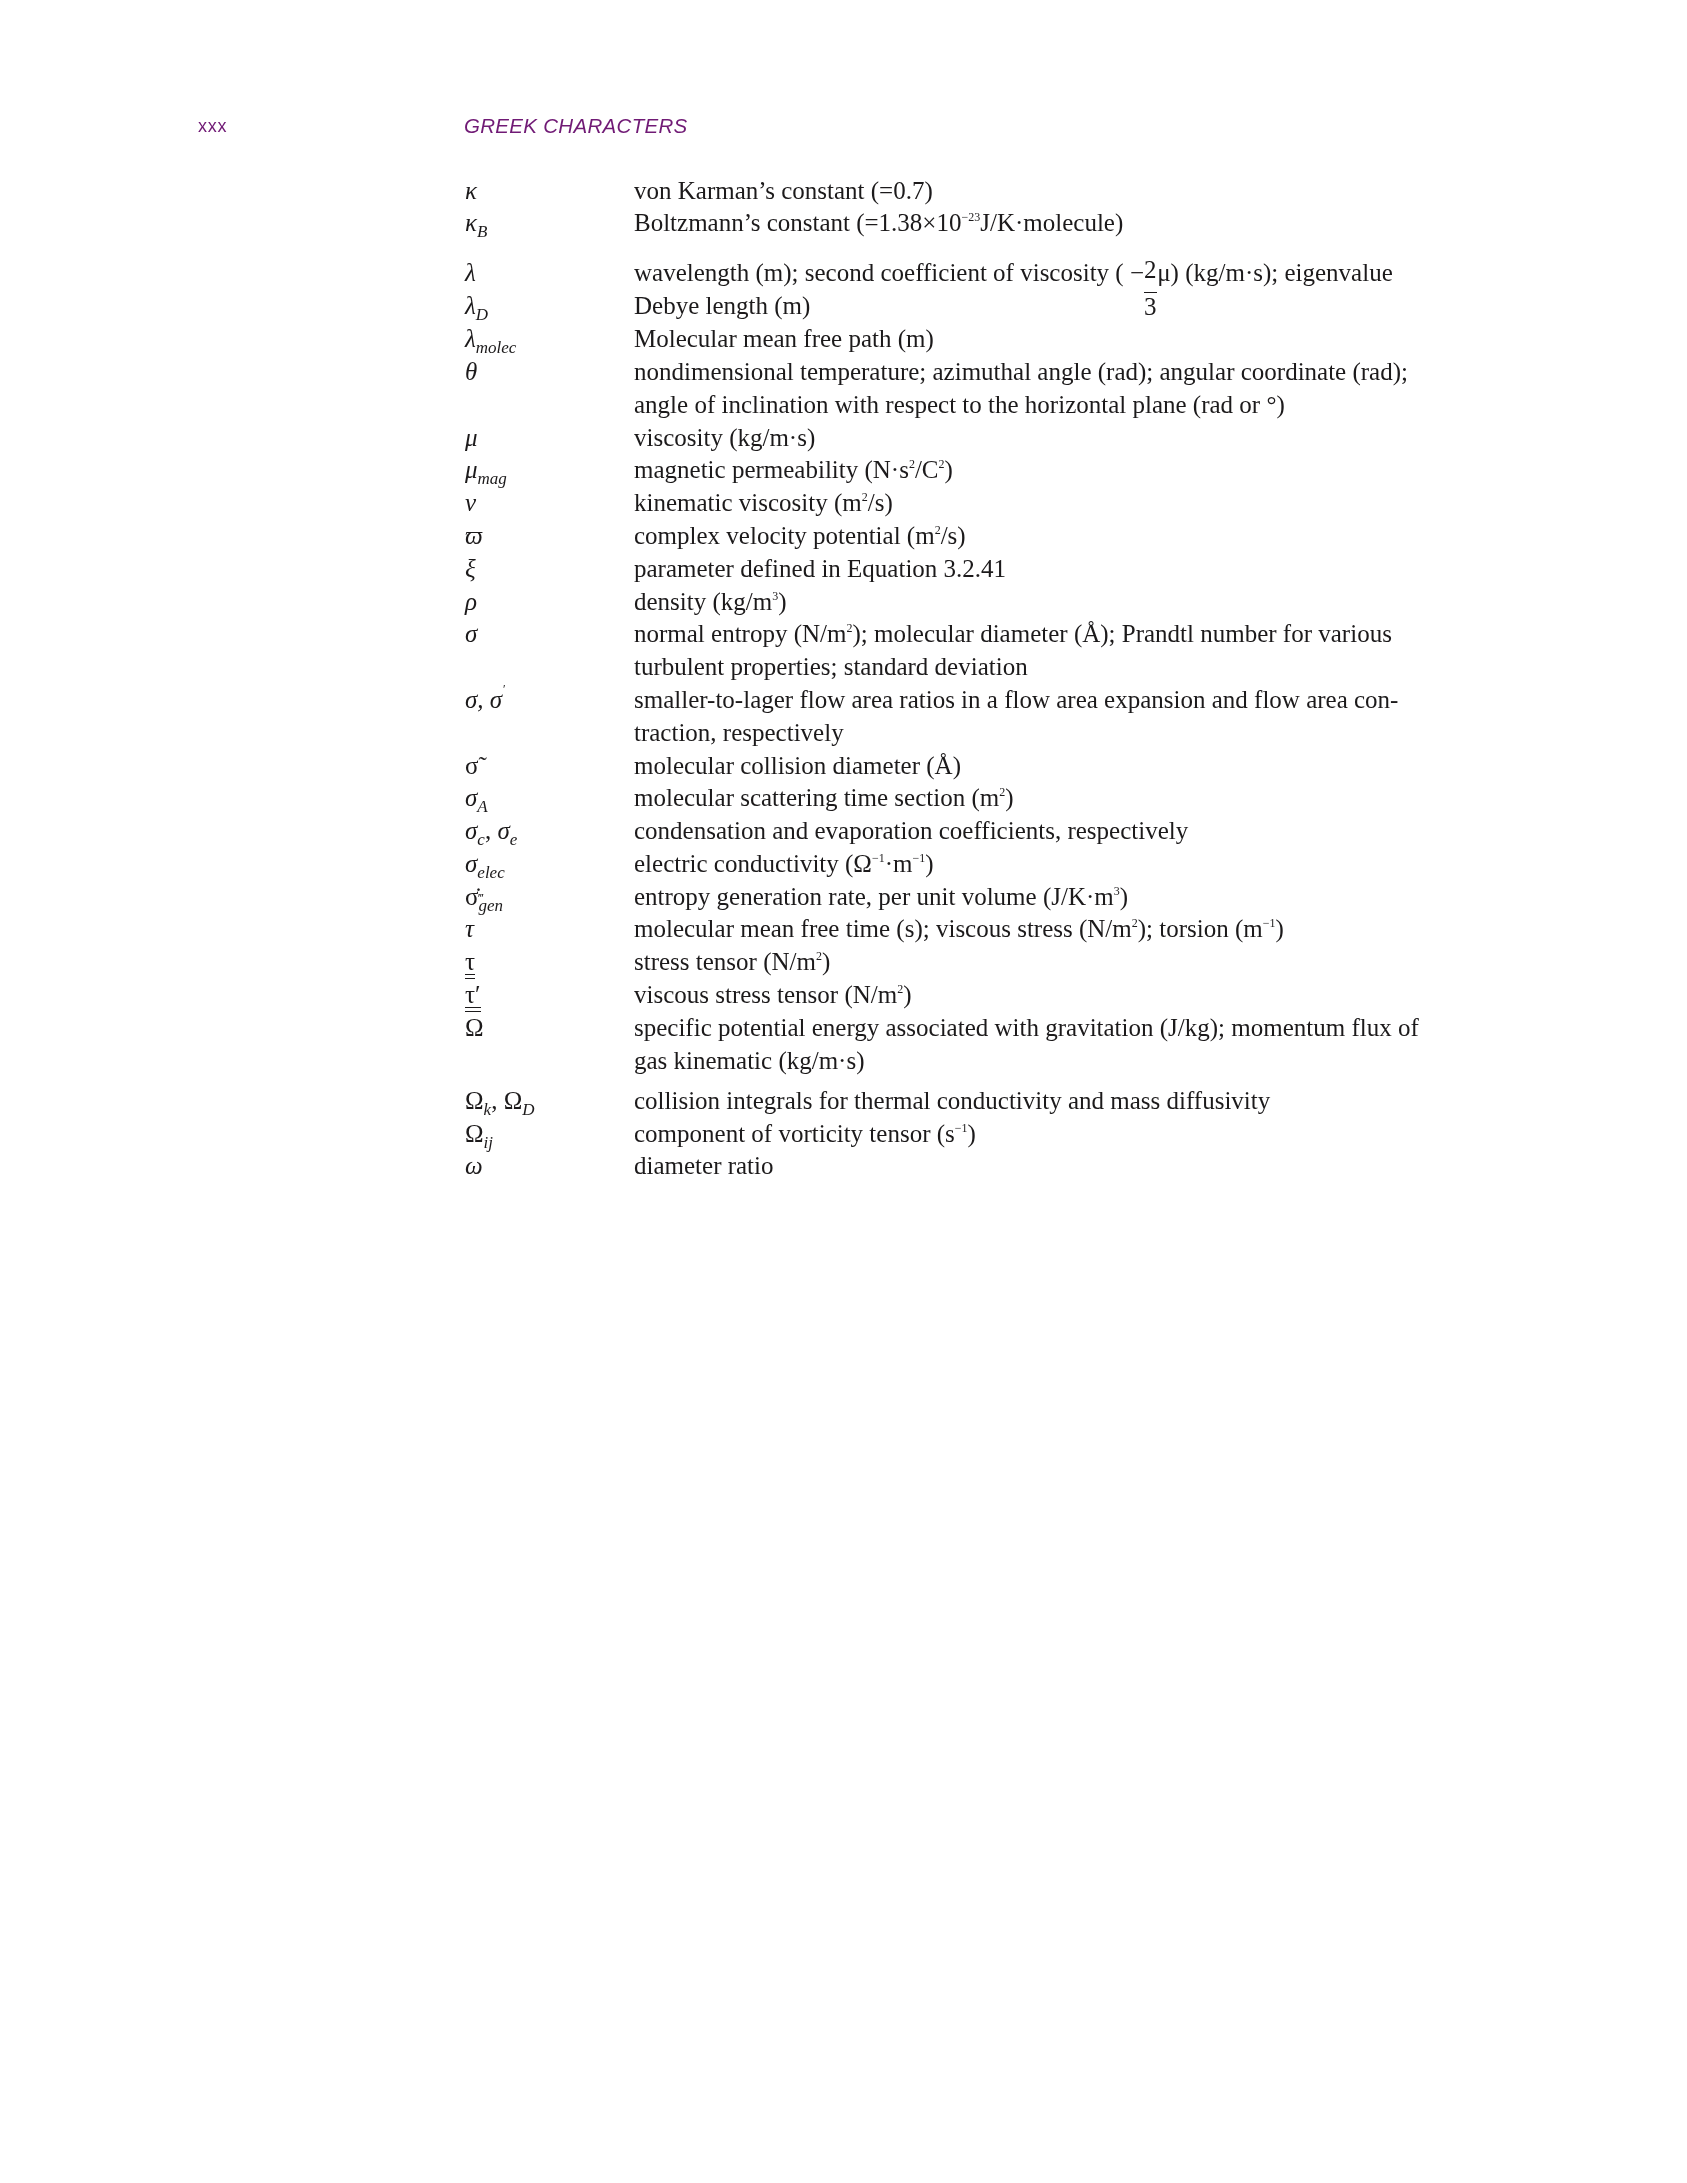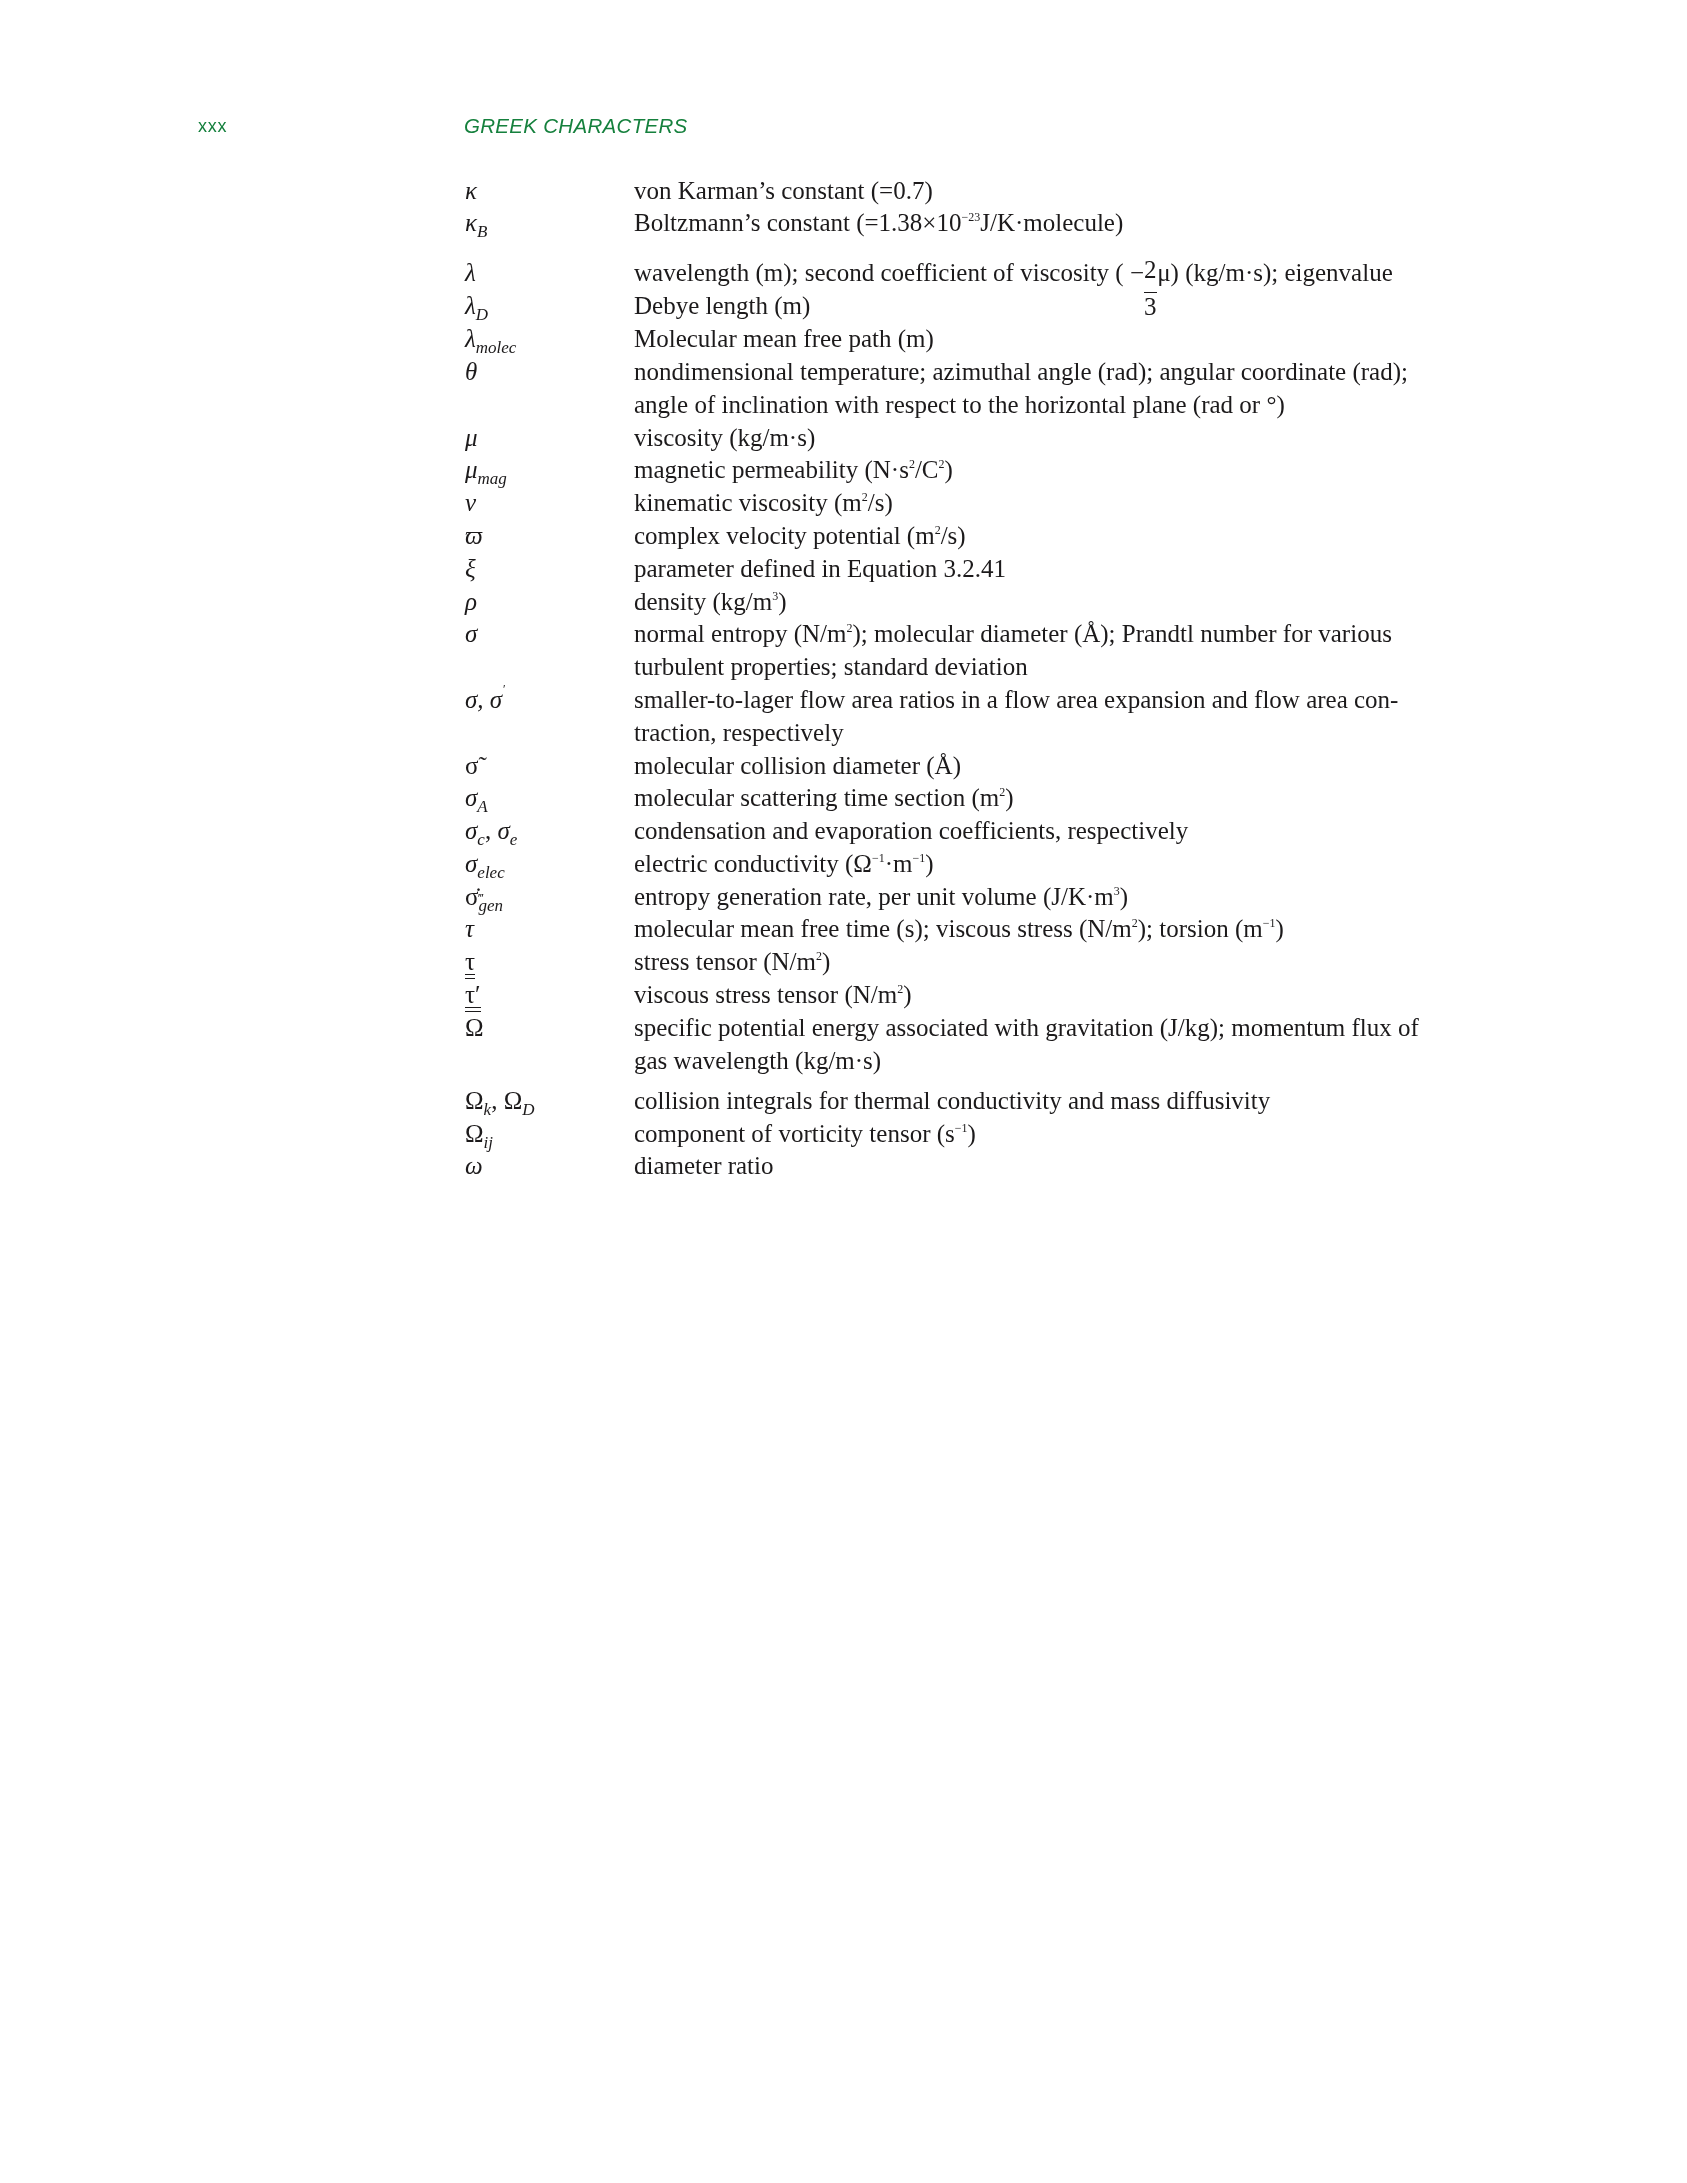--- a/index.html
+++ b/index.html
@@ -1,17 +1,17 @@
 <!DOCTYPE html>
 <html style="font-size:10.6px"><head>
 <meta charset="utf-8">
 <style>
   html, body { margin:0; padding:0; background:#ffffff; }
   body { width:1687px; height:2183px; position:relative; overflow:hidden; color:#1c1a1b; }
-  .hdr { position:absolute; font-family:"Liberation Sans", sans-serif; font-size:20.5px; line-height:20.5px; color:#15803d; letter-spacing:0.3px; }
+  .hdr { position:absolute; font-family:"Liberation Sans", sans-serif; font-size:20.5px; line-height:20.5px; color:#701a75; letter-spacing:0.3px; }
   .pageno { left:198px; top:116px; font-size:18px; letter-spacing:0.7px; }
   .runhead { left:464px; top:116px;font-style:italic; }
   .row { position:absolute; left:0; height:25px; font-family:"Liberation Serif", serif; font-size:25px; line-height:25px; white-space:nowrap; }
   .sym { position:absolute; left:465px; font-style:italic; }
   .sym .up { font-style:normal; }
   .sym sub { font-size:17px; vertical-align:-6px; line-height:0; }
   .desc { position:absolute; left:634px; }
   sup { font-size:12px; vertical-align:10px; line-height:0; }
   .frac { display:inline-block; position:relative; width:13.2px; vertical-align:baseline; }
   .frac .num { position:absolute; left:0; top:-24px; }
@@ -143,21 +143,21 @@
 <div class="row" style="top:982px">
   <span class="sym"><span class="up dul" style="line-height:18.5px">τ′</span></span>
   <span class="desc"><span>viscous stress tensor (N/m</span><sup>2</sup><span>)</span></span>
 </div>
 
 <div class="row" style="top:1015px">
   <span class="sym"><span class="up">Ω</span></span>
   <span class="desc">specific potential energy associated with gravitation (J/kg); momentum flux of</span>
 </div>
 <div class="row" style="top:1048px">
-  <span class="desc">gas wavelength (kg/m·s)</span>
+  <span class="desc">gas kinematic (kg/m·s)</span>
 </div>
 
 <div class="row" style="top:1088px">
   <span class="sym"><span class="up">Ω</span><sub>k</sub><span class="up">, </span><span class="up">Ω</span><sub>D</sub></span>
   <span class="desc">collision integrals for thermal conductivity and mass diffusivity</span>
 </div>
 
 <div class="row" style="top:1121px">
   <span class="sym"><span class="up">Ω</span><sub>ij</sub></span>
   <span class="desc"><span>component of vorticity tensor (s</span><sup>−1</sup><span>)</span></span>

